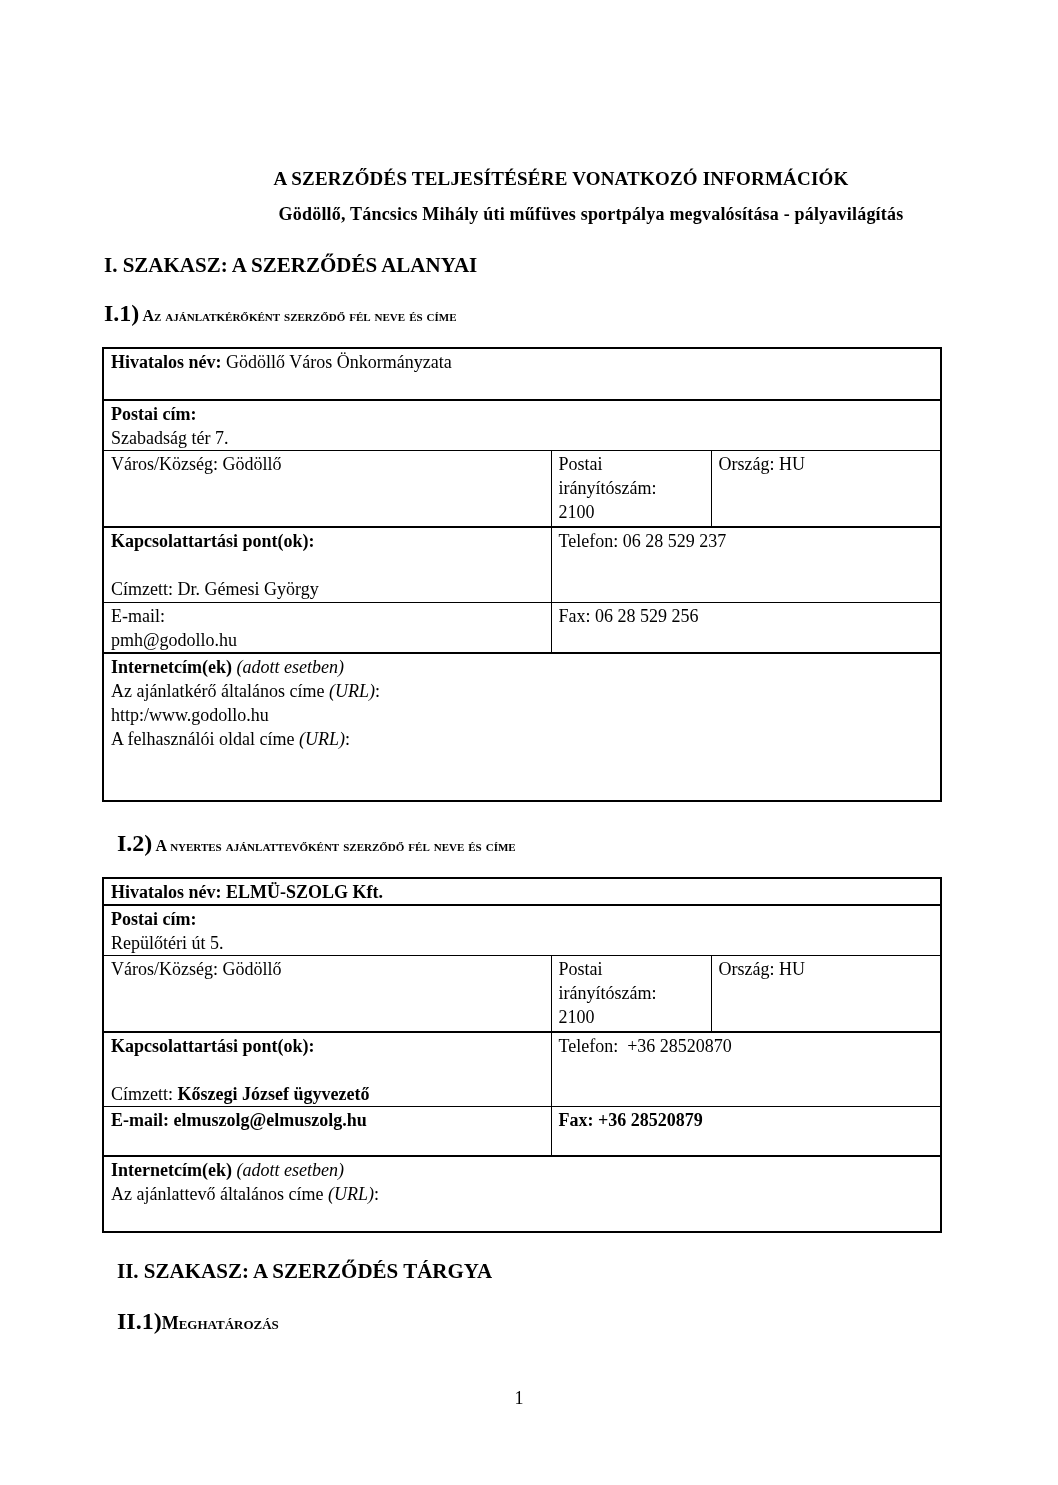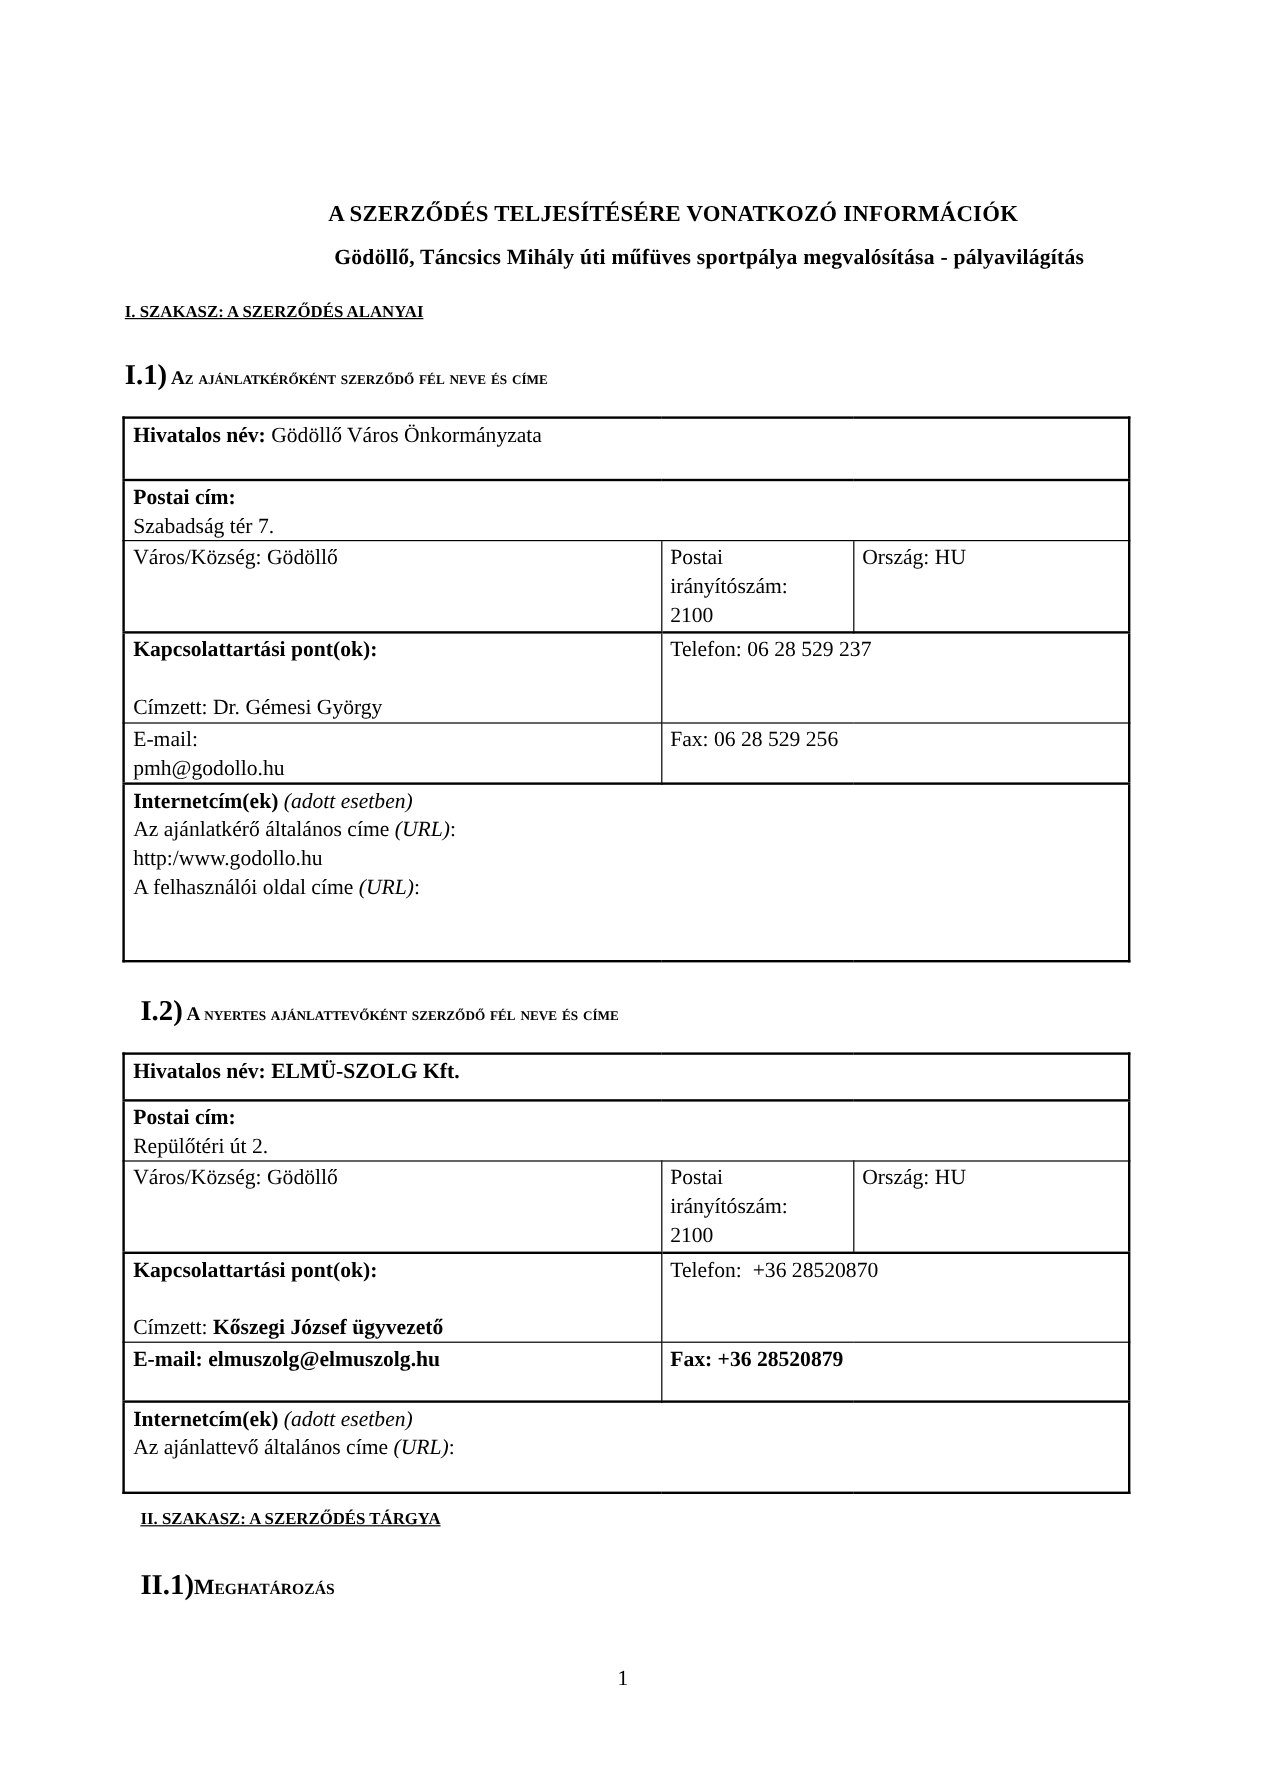--- a/index.html
+++ b/index.html
@@ -8,21 +8,21 @@
       font-family: "Liberation Serif", "DejaVu Serif", serif;
       color: #000;
     }
     .abs { position: absolute; }
     .title {
       left: 0; width: 1058px; text-align: center; font-weight: bold;
       font-size: 19px; letter-spacing: 0.2px; margin-left: 32px;
     }
     .t1 { top: 168px; }
     .t2 { top: 204px; font-size: 18px; left: 30px; }
-    .sec { font-weight: bold; font-size: 14px; text-decoration: underline; }
+    .sec { font-weight: bold; font-size: 21px; }
     .subsec { font-weight: bold; font-size: 16px; font-variant: small-caps; }
     .subsec .num { font-size: 24px; font-variant: normal; }
     .subsec.big { font-size: 18px; }
 
     table.form {
       position: absolute; border-collapse: collapse; table-layout: fixed;
       border: 2.5px solid #000;
       font-size: 18px; line-height: 24px;
     }
     table.form td {
@@ -104,29 +104,29 @@
   <span>A nyertes ajánlattevőként szerződő fél neve és címe</span>
 </div>
 
 <table class="form" style="left:102px; top:877px; width:838px;">
   <colgroup>
       <col style="width:448px">
       <col style="width:160px">
       <col style="width:230px">
     </colgroup>
   <tbody>
-      <tr style="height:39px;">
+      <tr style="height:27px;">
     <td colspan="3">
       <span class="b">Hivatalos név:</span><span class="b"> ELMÜ-SZOLG Kft.</span>
     </td>
   </tr>
   <tr class="thick" style="height:50px;">
     <td colspan="3">
       <div class="b">Postai cím:</div>
-      <div>Repülőtéri út 2.</div>
+      <div>Repülőtéri út 5.</div>
     </td>
   </tr>
   <tr style="height:76px;">
     <td><span>Város/Község:</span><span> Gödöllő</span></td>
     <td>
       <div>Postai</div>
       <div>irányítószám:</div>
       <div>2100</div>
     </td>
     <td><span>Ország:</span><span> HU</span></td>

